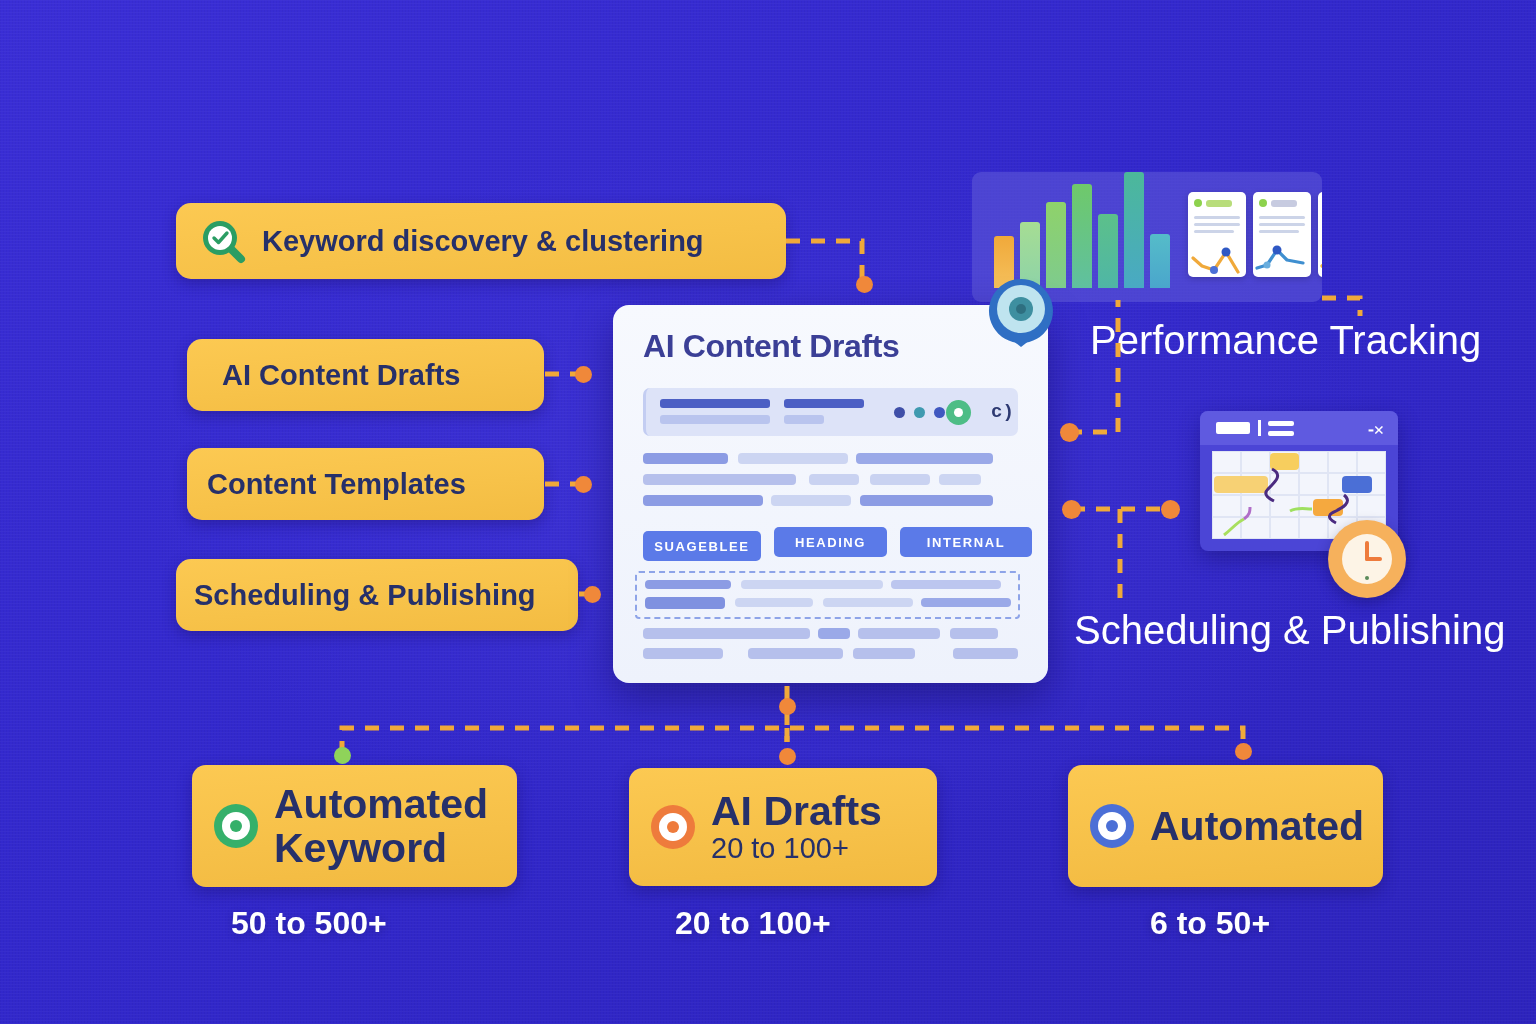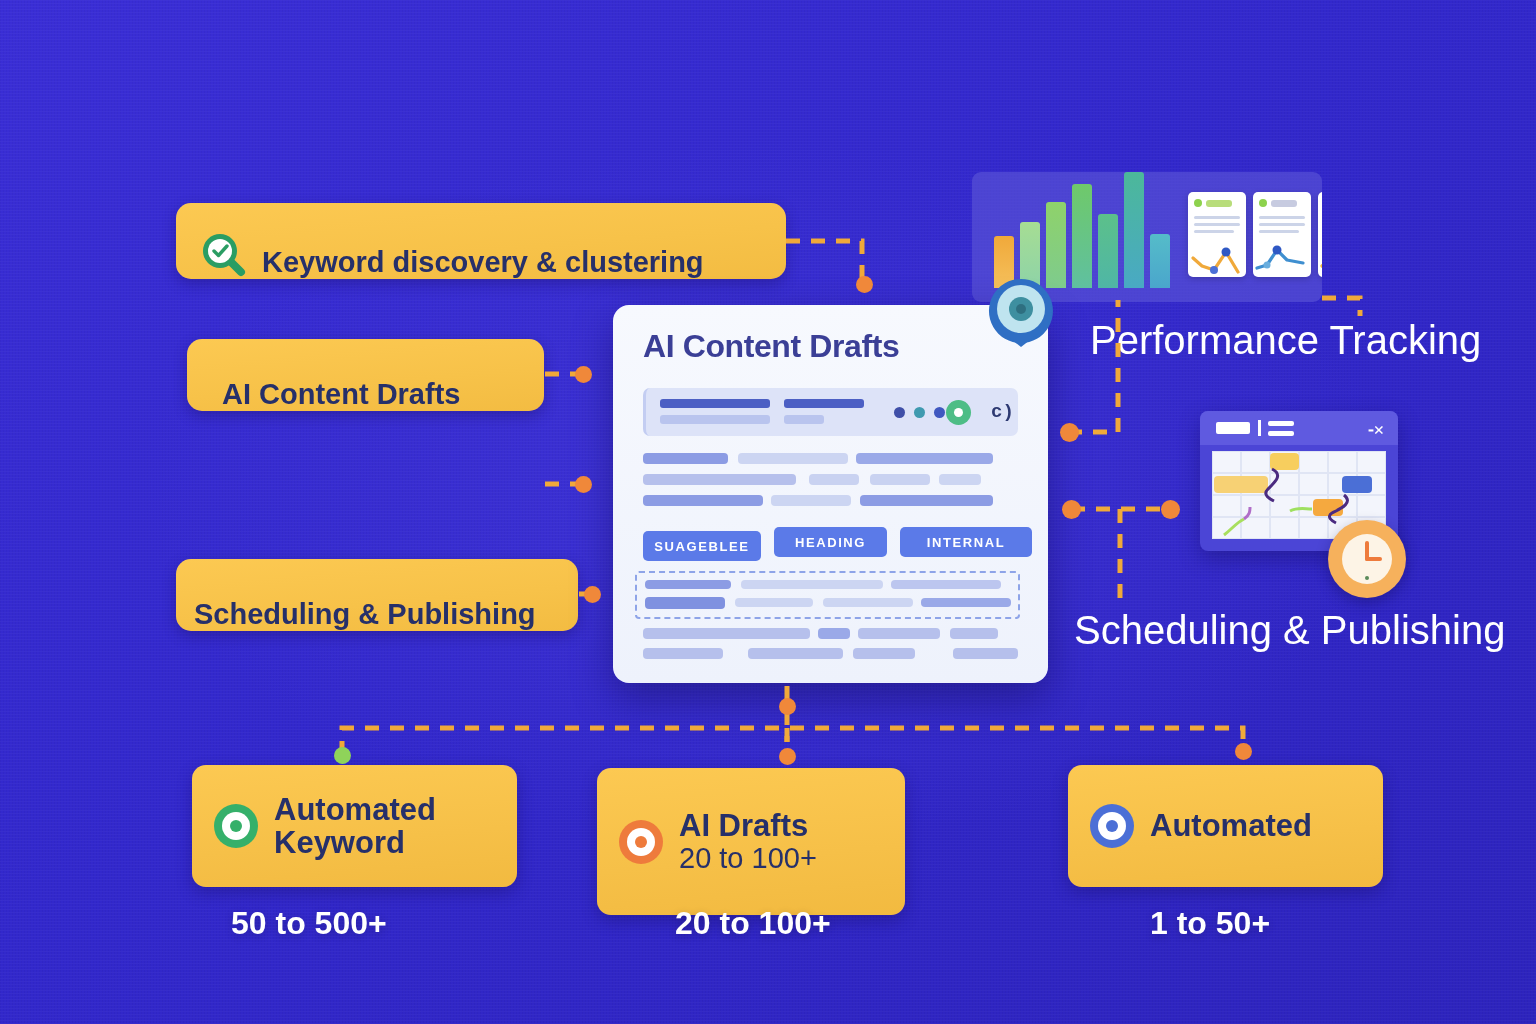--- a/index.html
+++ b/index.html
@@ -39,21 +39,21 @@
     text-shadow: 0 2px 10px rgba(0,0,0,.18);
   }
 
   
   .pill {
     position: absolute;
     background: linear-gradient(175deg, #fcc952 0%, #f7c249 58%, #f3bc42 100%);
     border-radius: 15px;
     box-shadow: 0 5px 14px rgba(20,10,80,.30);
     display: flex;
-    align-items: flex-end;
+    align-items: center;
     color: #26306a;
     font-weight: bold;
   }
   .pill-label { white-space: nowrap; }
 
   #pill-keyword { left: 176px; top: 203px; width: 610px; height: 76px; padding-left: 22px; font-size: 29px; }
   #pill-keyword .pill-label { margin-left: 14px; }
   #pill-drafts   { left: 187px; top: 339px; width: 357px; height: 72px; padding-left: 35px; font-size: 29px; }
   #pill-templates{ left: 187px; top: 448px; width: 357px; height: 72px; padding-left: 20px; font-size: 29px; }
   #pill-sched    { left: 176px; top: 559px; width: 402px; height: 72px; padding-left: 18px; font-size: 29px; }
@@ -184,28 +184,28 @@
   .bcard {
     position: absolute;
     background: linear-gradient(175deg, #fcc952 0%, #f6c048 60%, #f2ba40 100%);
     border-radius: 14px;
     box-shadow: 0 6px 16px rgba(20,10,80,.30);
     display: flex; align-items: center;
     padding-left: 22px;
     color: #26306a;
   }
   #bcard-0 { left: 192px;  top: 765px; width: 325px; height: 122px; }
-  #bcard-1 { left: 597px;  top: 768px; width: 308px; height: 147px; }
+  #bcard-1 { left: 629px;  top: 768px; width: 308px; height: 118px; }
   #bcard-2 { left: 1068px; top: 765px; width: 315px; height: 122px; }
   .bullseye { flex: 0 0 44px; width: 44px; height: 44px; border-radius: 50%; position: relative; }
   .bullseye::before, .bullseye::after { content:""; position:absolute; border-radius:50%; }
   .bullseye::before { inset: 8px; background: #fff; }
   .bullseye::after  { inset: 16px; }
   .bcard-text { margin-left: 16px; line-height: 1.08; }
-  .bcard-l1 { font-size: 31px; font-weight: bold; white-space: nowrap; }
+  .bcard-l1 { font-size: 41px; font-weight: bold; white-space: nowrap; }
   .bcard-l2 { font-size: 29px; font-weight: normal; white-space: nowrap; }
 
   .stat {
     position: absolute;
     color: #ffffff;
     font-size: 32px;
     font-weight: bold;
     white-space: nowrap;
     text-shadow: 0 2px 8px rgba(0,0,0,.2);
   }
@@ -269,20 +269,23 @@
         <path d="M16 22 L20.5 26.5 L29 17" stroke="#2a9d63" stroke-width="3.4" fill="none" stroke-linecap="round" stroke-linejoin="round"></path>
       </svg>
     </span>
     <span class="pill-label">Keyword discovery &amp; clustering</span>
   </div>
 
   <div class="pill" id="pill-drafts">
     <span class="pill-label">AI Content Drafts</span>
   </div>
 
+  <div class="pill" id="pill-templates">
+    <span class="pill-label">Content Templates</span>
+  </div>
 
   <div class="pill" id="pill-sched">
     <span class="pill-label">Scheduling &amp; Publishing</span>
   </div>
 
   <div id="perf-panel">
 
     <div class="bar" style="left:22px;width:20px;height:52px;background:linear-gradient(180deg,#f0a93a,#f5c05c);"></div>
     <div class="bar" style="left:48px;width:20px;height:66px;background:linear-gradient(180deg,#a6dd93,#8ed3a8);"></div>
     <div class="bar" style="left:74px;width:20px;height:86px;background:linear-gradient(180deg,#8fd26a,#7ecb8d);"></div>
@@ -464,14 +467,14 @@
 
   <div class="bcard" id="bcard-2">
     <span class="bullseye" style="background:#4b6fd6;"></span>
     <span class="bcard-text">
       <span class="bcard-l1">Automated</span><br>
     </span>
   </div>
 
   <div class="stat" id="stat-0">50 to 500+</div>
   <div class="stat" id="stat-1">20 to 100+</div>
-  <div class="stat" id="stat-2">1 to 50+</div>
+  <div class="stat" id="stat-2">6 to 50+</div>
 </div>
 
 </body></html>

